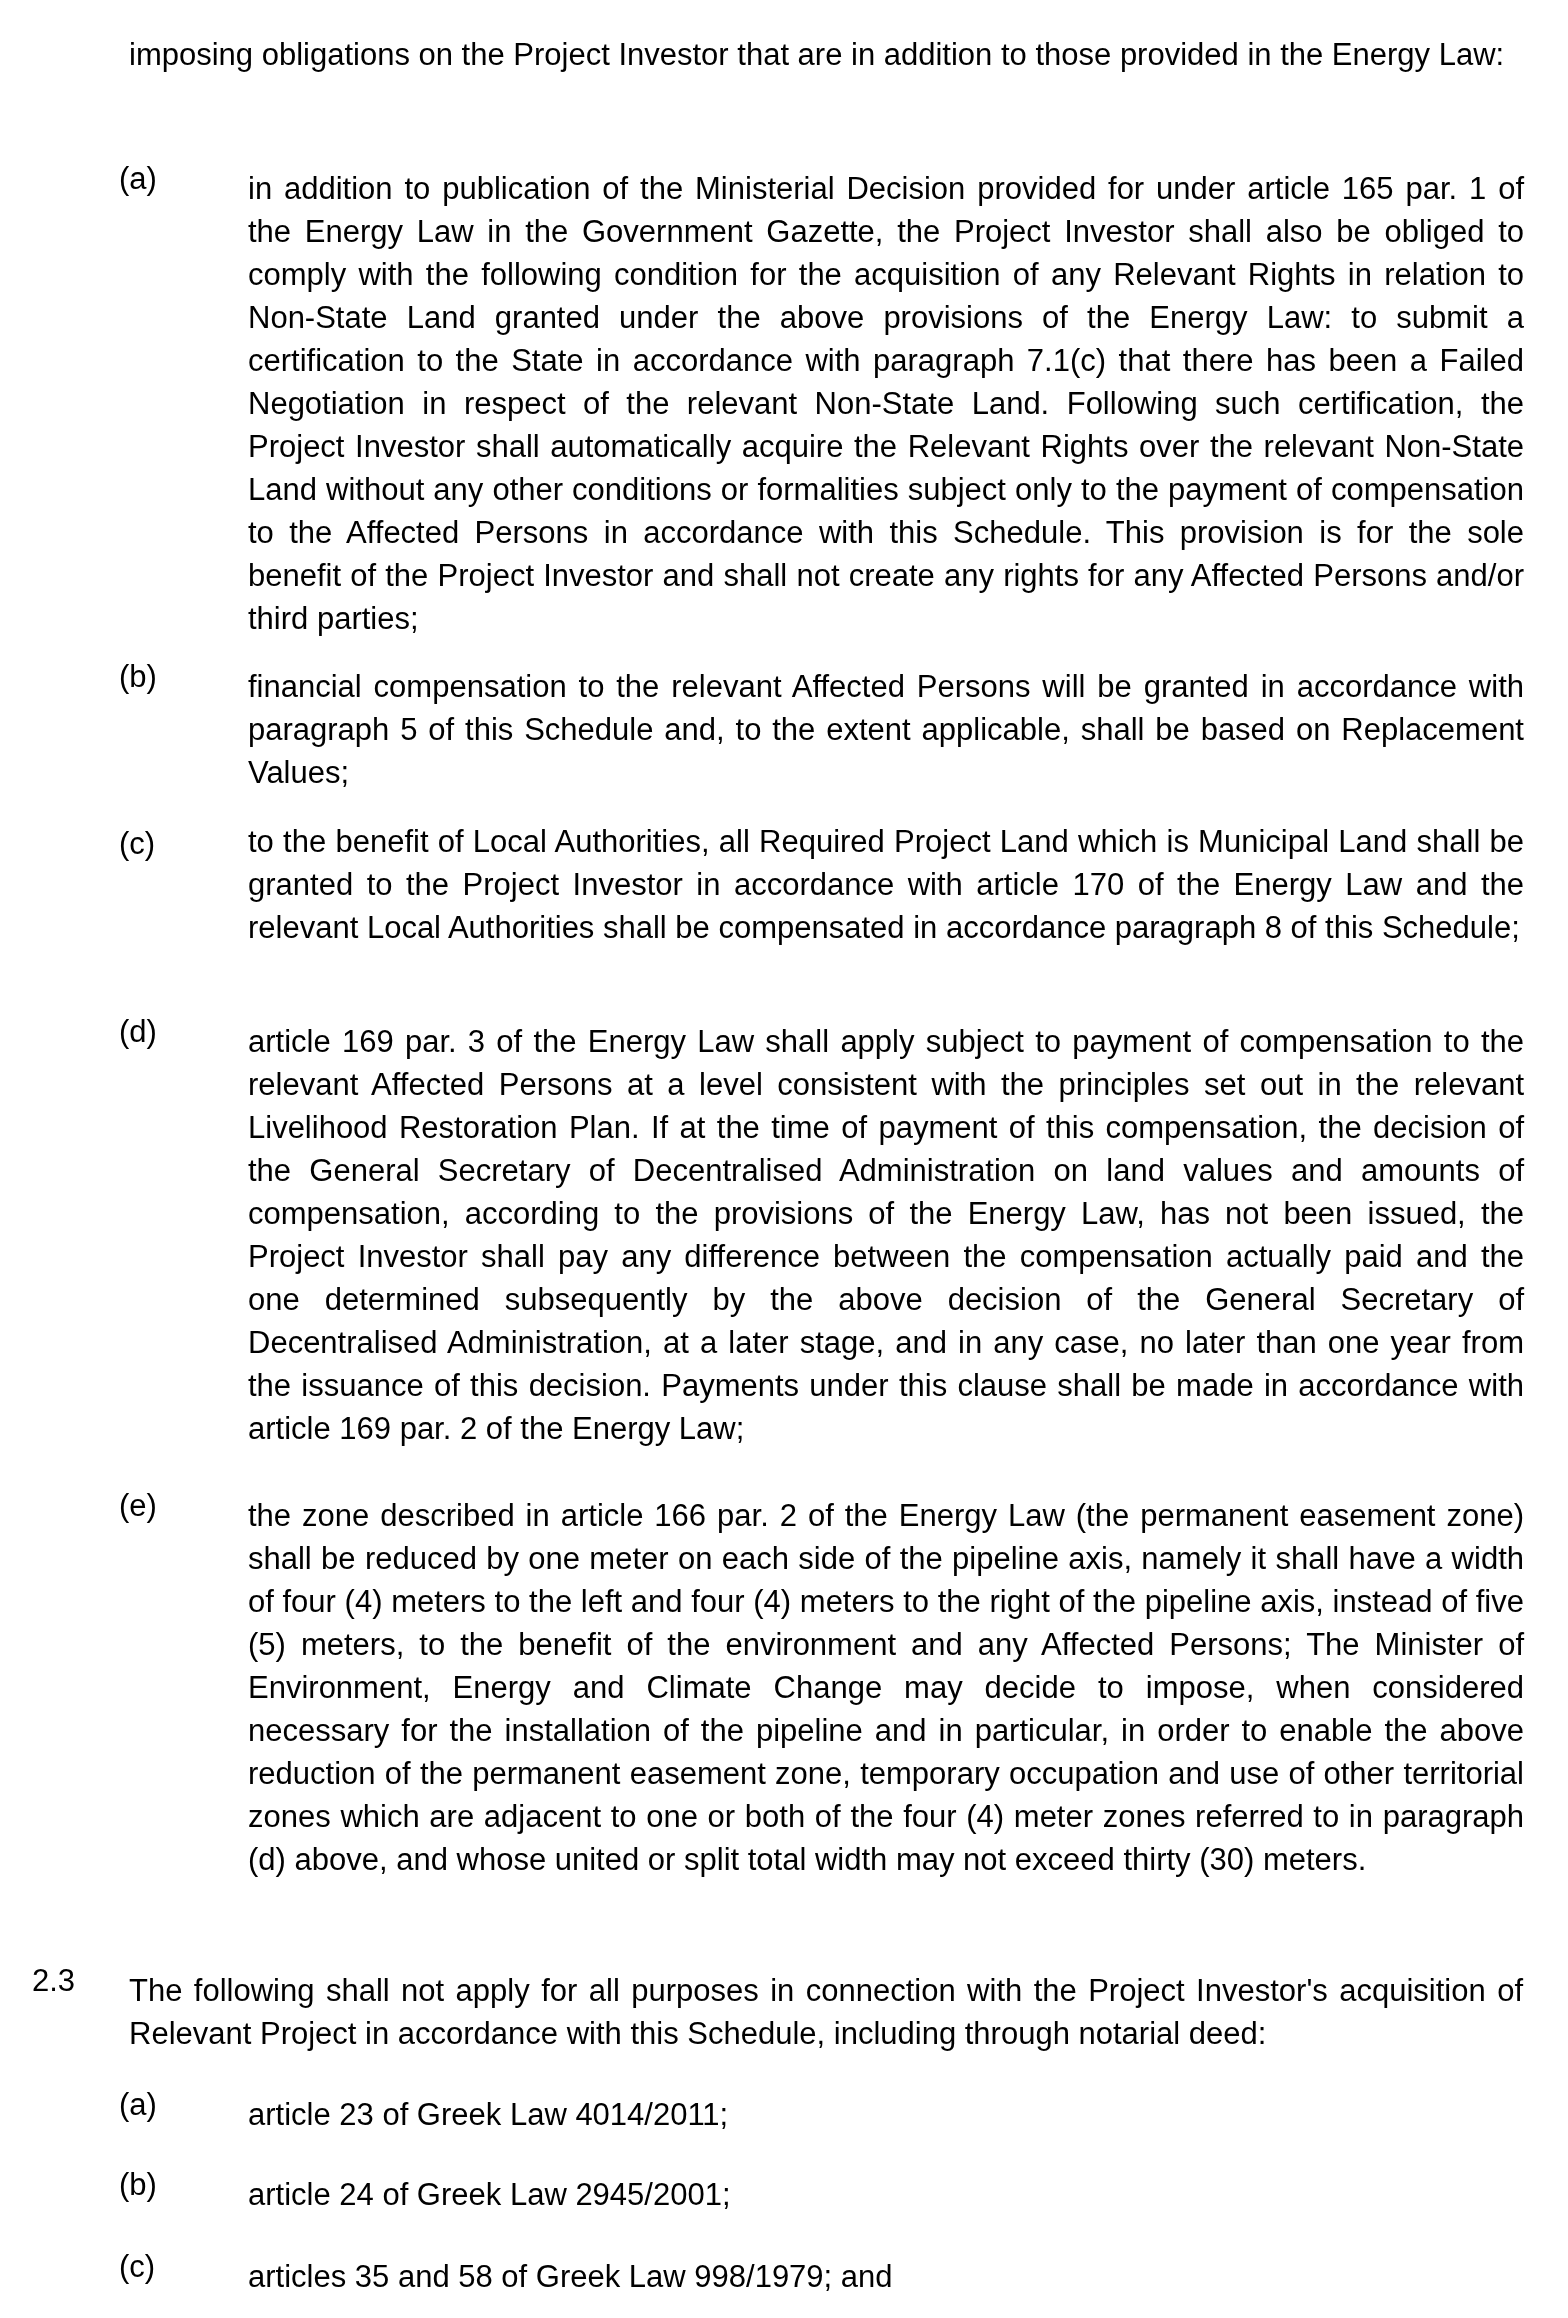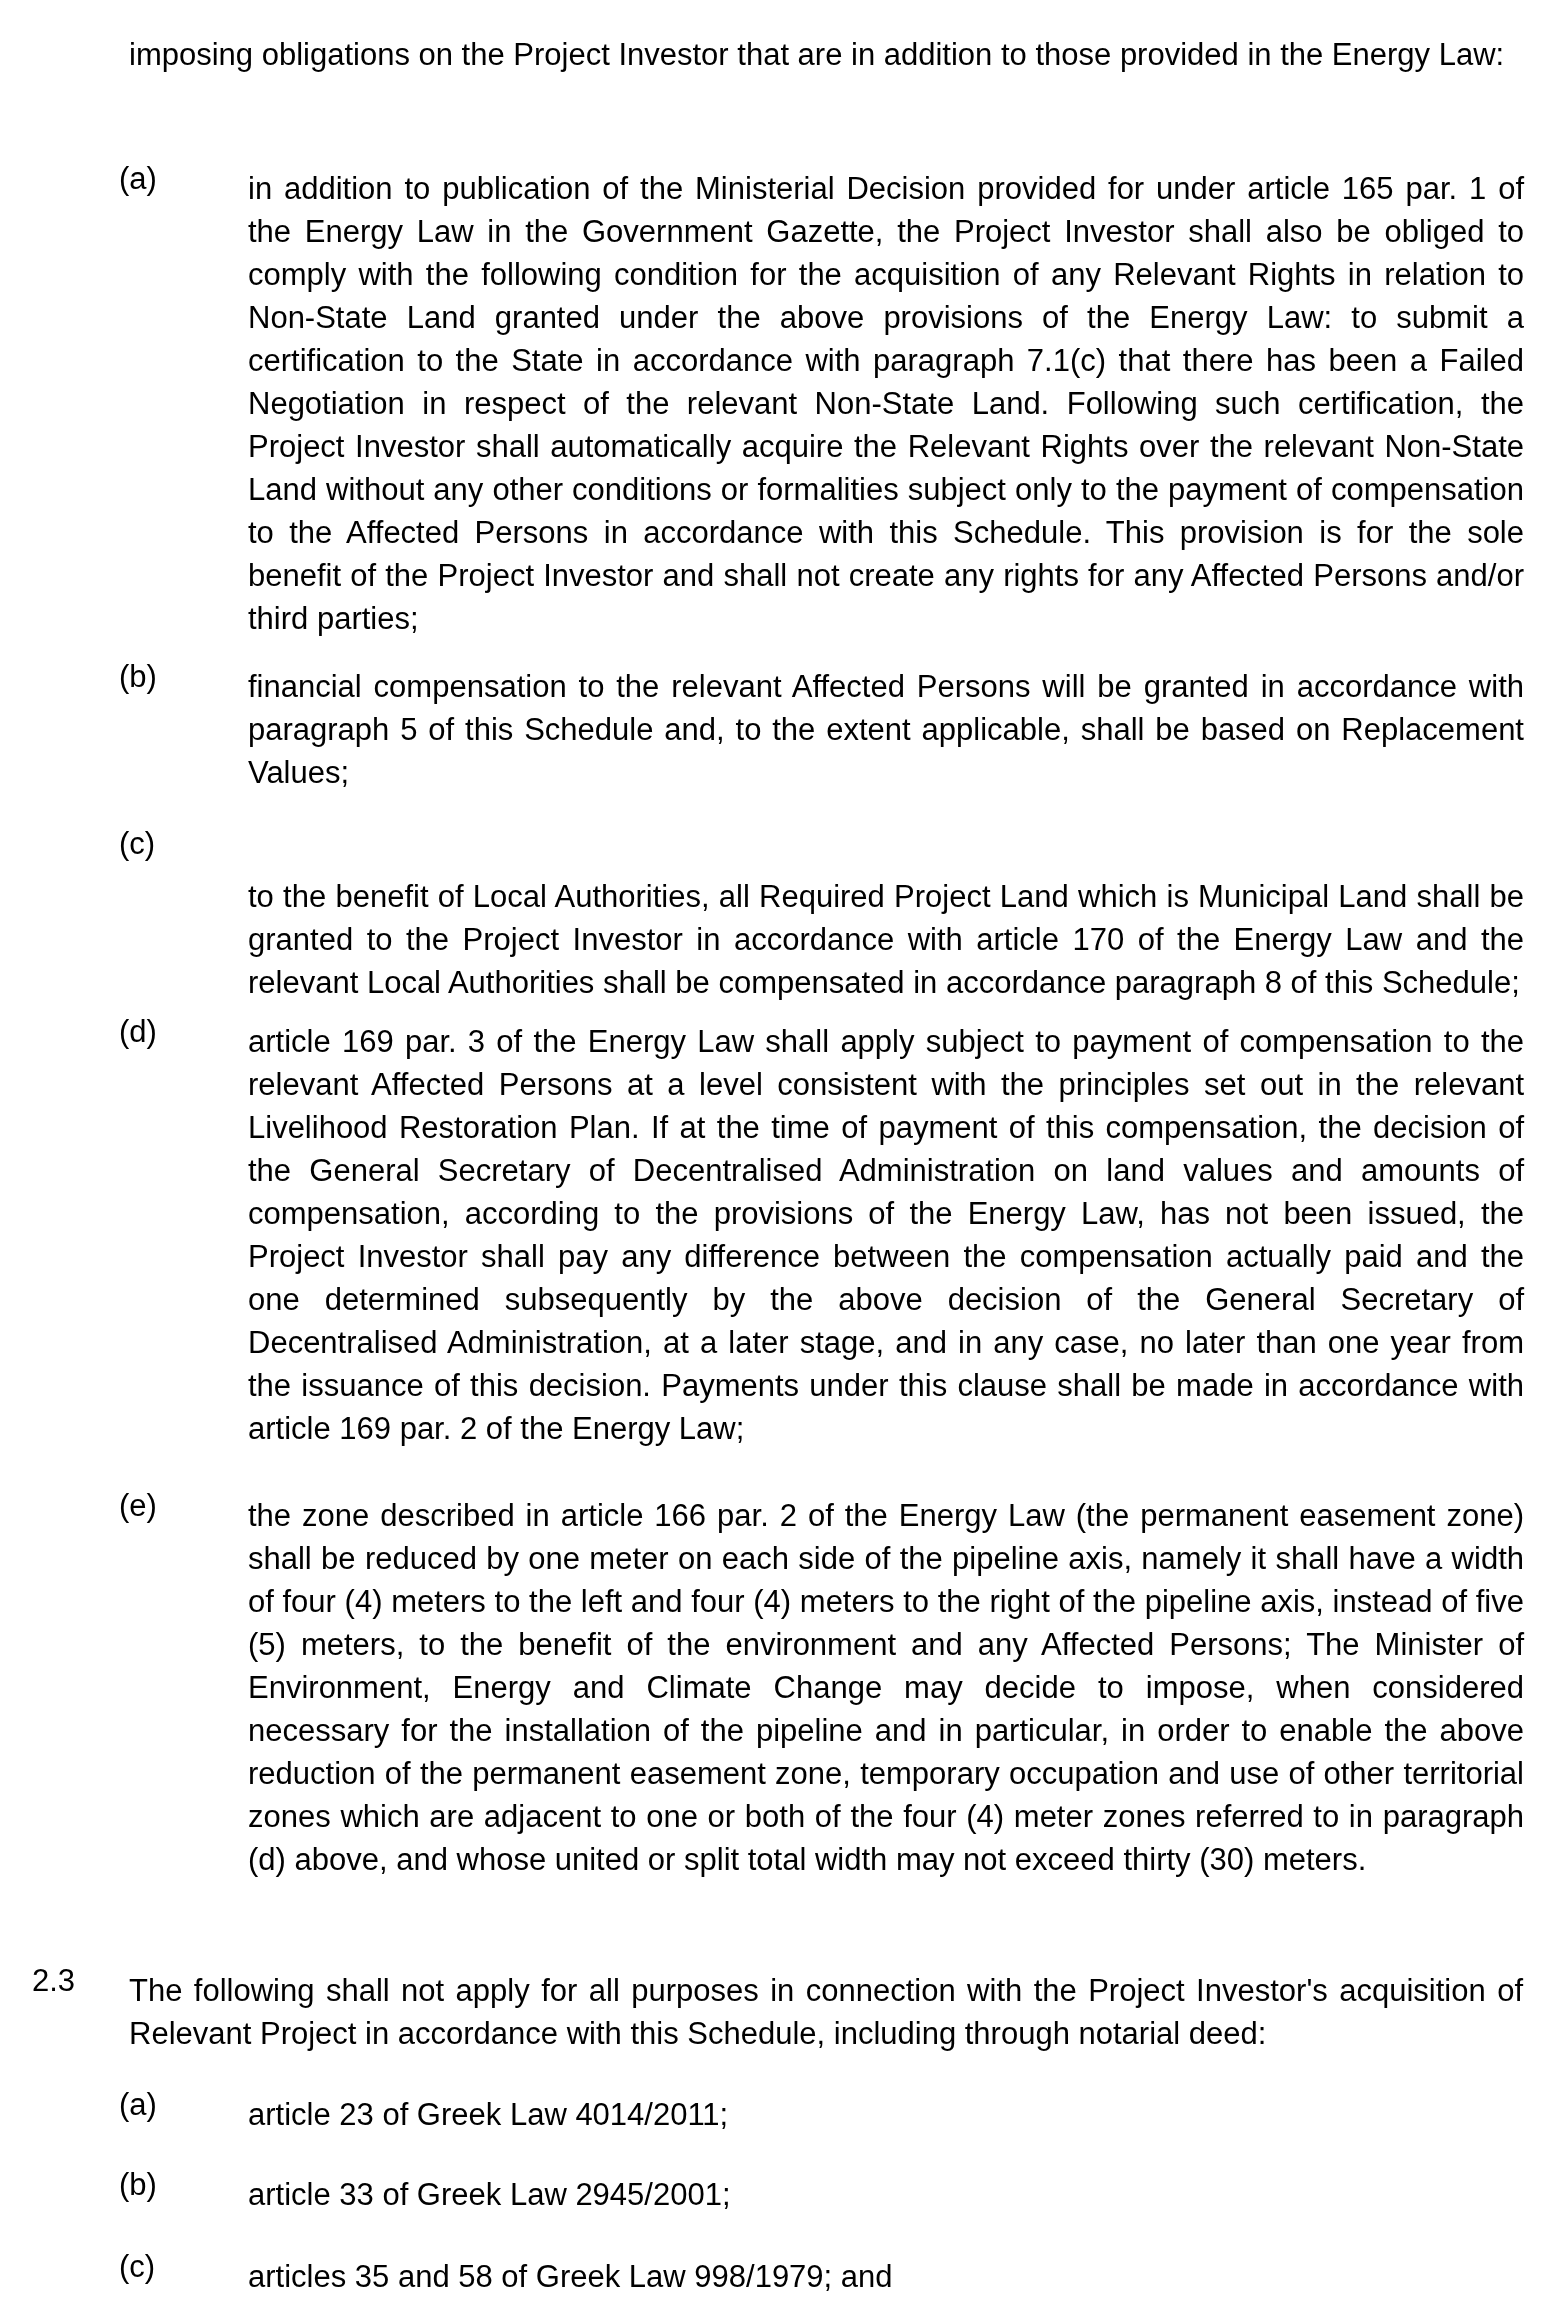--- a/index.html
+++ b/index.html
@@ -53,32 +53,32 @@
 
 <p class="block intro justify" style="top:23.4px;">imposing obligations on the Project Investor that are in addition to those provided in the Energy Law:</p>
 
 <p class="label sub-label" style="top:157px;">(a)</p>
 <p class="block sub-body justify" style="top:157px;">in addition to publication of the Ministerial Decision provided for under article 165 par. 1 of the Energy Law in the Government Gazette, the Project Investor shall also be obliged to comply with the following condition for the acquisition of any Relevant Rights in relation to Non-State Land granted under the above provisions of the Energy Law: to submit a certification to the State in accordance with paragraph 7.1(c) that there has been a Failed Negotiation in respect of the relevant Non-State Land.  Following such certification, the Project Investor shall automatically acquire the Relevant Rights over the relevant Non-State Land without any other conditions or formalities subject only to the payment of compensation to the Affected Persons in accordance with this Schedule. This provision is for the sole benefit of the Project Investor and shall not create any rights for any Affected Persons and/or third parties;</p>
 
 <p class="label sub-label" style="top:655px;">(b)</p>
 <p class="block sub-body justify" style="top:655px;">financial compensation to the relevant Affected Persons will be granted in accordance with paragraph 5 of this Schedule and, to the extent applicable, shall be based on Replacement Values;</p>
 
 <p class="label sub-label" style="top:822px;">(c)</p>
-<p class="block sub-body justify" style="top:865px;">to the benefit of Local Authorities, all Required Project Land which is Municipal Land shall be granted to the Project Investor in accordance with article 170 of the Energy Law and the relevant Local Authorities shall be compensated in accordance paragraph 8 of this Schedule;</p>
+<p class="block sub-body justify" style="top:810px;">to the benefit of Local Authorities, all Required Project Land which is Municipal Land shall be granted to the Project Investor in accordance with article 170 of the Energy Law and the relevant Local Authorities shall be compensated in accordance paragraph 8 of this Schedule;</p>
 
 <p class="label sub-label" style="top:1010px;">(d)</p>
 <p class="block sub-body justify" style="top:1010px;">article 169 par. 3 of the Energy Law shall apply subject to payment of compensation to the relevant Affected Persons at a level consistent with the principles set out in the relevant Livelihood Restoration Plan.  If at the time of payment of this compensation, the decision of the General Secretary of Decentralised Administration on land values and amounts of compensation, according to the provisions of the Energy Law, has not been issued, the Project Investor shall pay any difference between the compensation actually paid and the one determined subsequently by the above decision of the General Secretary of Decentralised Administration, at a later stage, and in any case, no later than one year from the issuance of this decision. Payments under this clause shall be made in accordance with article 169 par. 2 of the Energy Law;</p>
 
 <p class="label sub-label" style="top:1484px;">(e)</p>
 <p class="block sub-body justify" style="top:1484px;">the zone described in article 166 par. 2 of the Energy Law (the permanent easement zone) shall be reduced by one meter on each side of the pipeline axis, namely it shall have a width of four (4) meters to the left and four (4) meters to the right of the pipeline axis, instead of five (5) meters, to the benefit of the environment and any Affected Persons; The Minister of Environment, Energy and Climate Change may decide to impose, when considered necessary for the installation of the pipeline and in particular, in order to enable the above reduction of the permanent easement zone, temporary occupation and use of other territorial zones which are adjacent to one or both of the four (4) meter zones referred to in paragraph (d) above, and whose united or split total width may not exceed thirty (30) meters.</p>
 
 <p class="label clause-num" style="top:1959px;">2.3</p>
 <p class="block clause-body justify" style="top:1959px;">The following shall not apply for all purposes in connection with the Project Investor's acquisition of Relevant Project in accordance with this Schedule, including through notarial deed:</p>
 
 <p class="label sub-label" style="top:2083px;">(a)</p>
 <p class="block list-body" style="top:2083px;">article 23 of Greek Law 4014/2011;</p>
 
 <p class="label sub-label" style="top:2163px;">(b)</p>
-<p class="block list-body" style="top:2163px;">article 33 of Greek Law 2945/2001;</p>
+<p class="block list-body" style="top:2163px;">article 24 of Greek Law 2945/2001;</p>
 
 <p class="label sub-label" style="top:2245px;">(c)</p>
 <p class="block list-body" style="top:2245px;">articles 35 and 58 of Greek Law 998/1979; and</p>
 
 
 </body></html>

